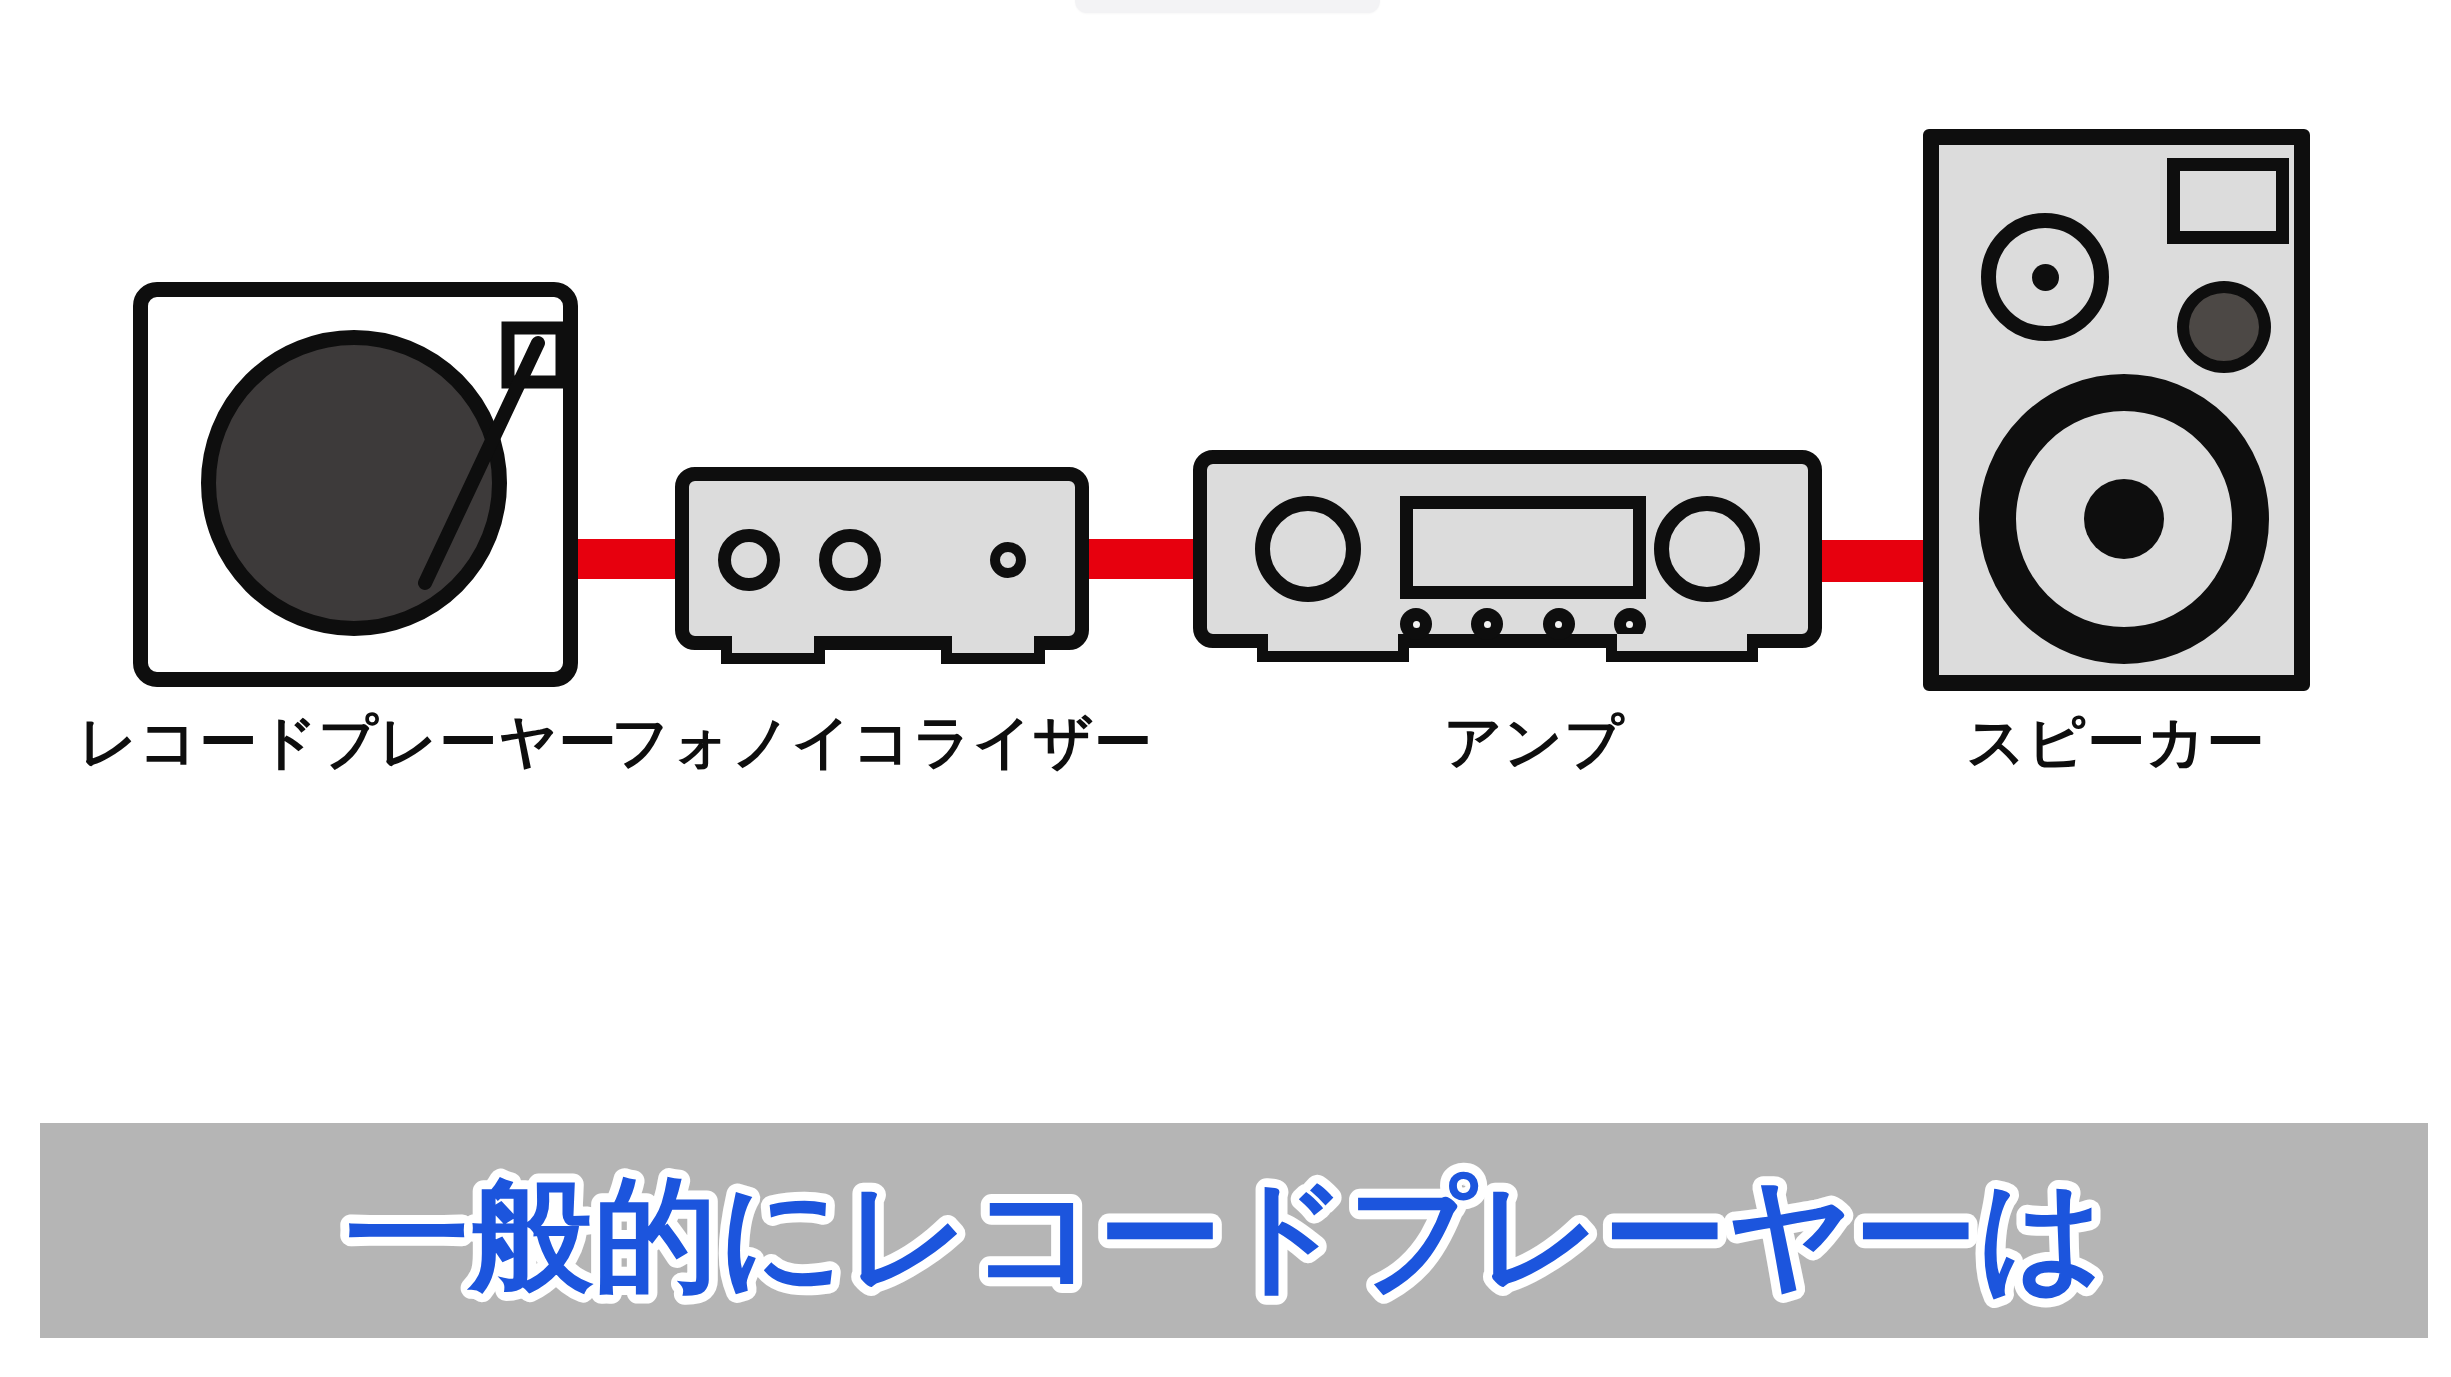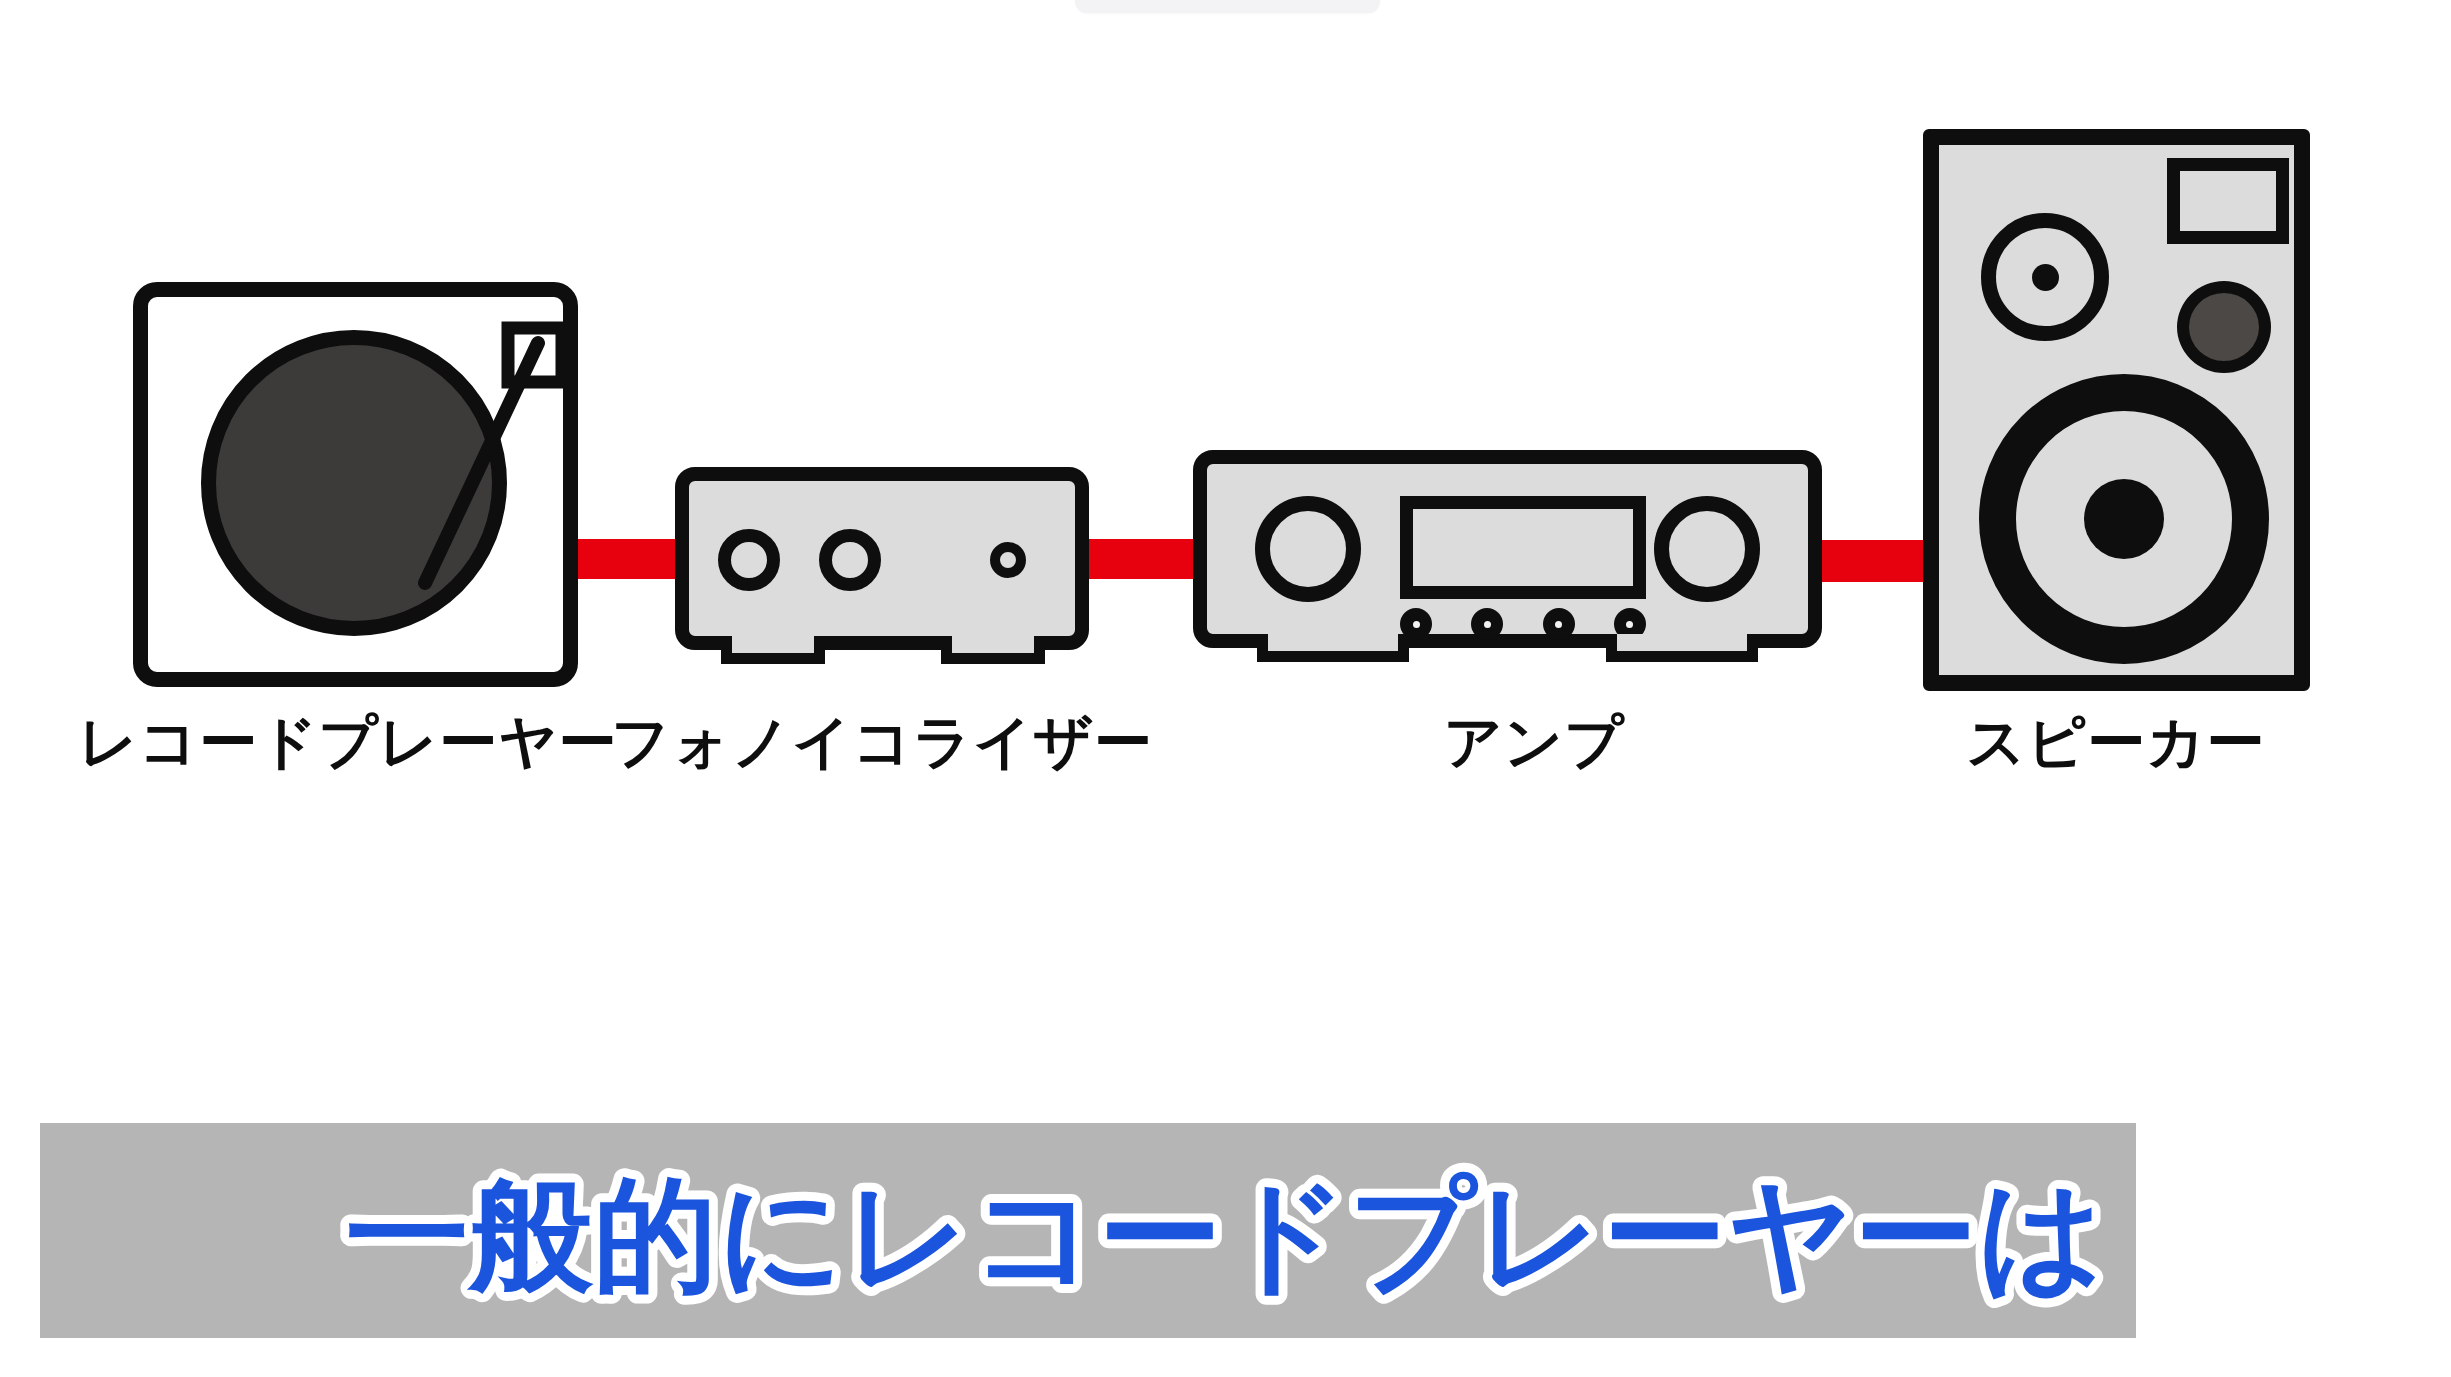--- a/index.html
+++ b/index.html
@@ -88,21 +88,21 @@
   .device-label{
     position:absolute;top:704px;transform:translateX(-50%);
     font-size:58px;font-weight:900;color:var(--ink);letter-spacing:1px;white-space:nowrap;
   }
   .label-turntable{left:348px;}
   .label-phono{left:882px;text-align:right;}
   .label-amp{left:1508px;margin-left:26px;}
   .label-speaker{left:2116px;}
   
   .caption-bar{
-    position:absolute;left:40px;top:1123px;width:2096px;height:215px;
+    position:absolute;left:40px;top:1123px;width:2388px;height:215px;
     background:var(--caption-bar-gray);
   }
   .caption-svg{position:absolute;left:0;top:0;width:2370px;height:215px;}
   .caption-text{
     font-family:"Liberation Sans","DejaVu Sans",sans-serif;
     font-size:124px;font-weight:900;
     fill:var(--caption-blue);
     stroke:var(--caption-outline);stroke-width:18px;stroke-linejoin:round;
     paint-order:stroke;
   }

